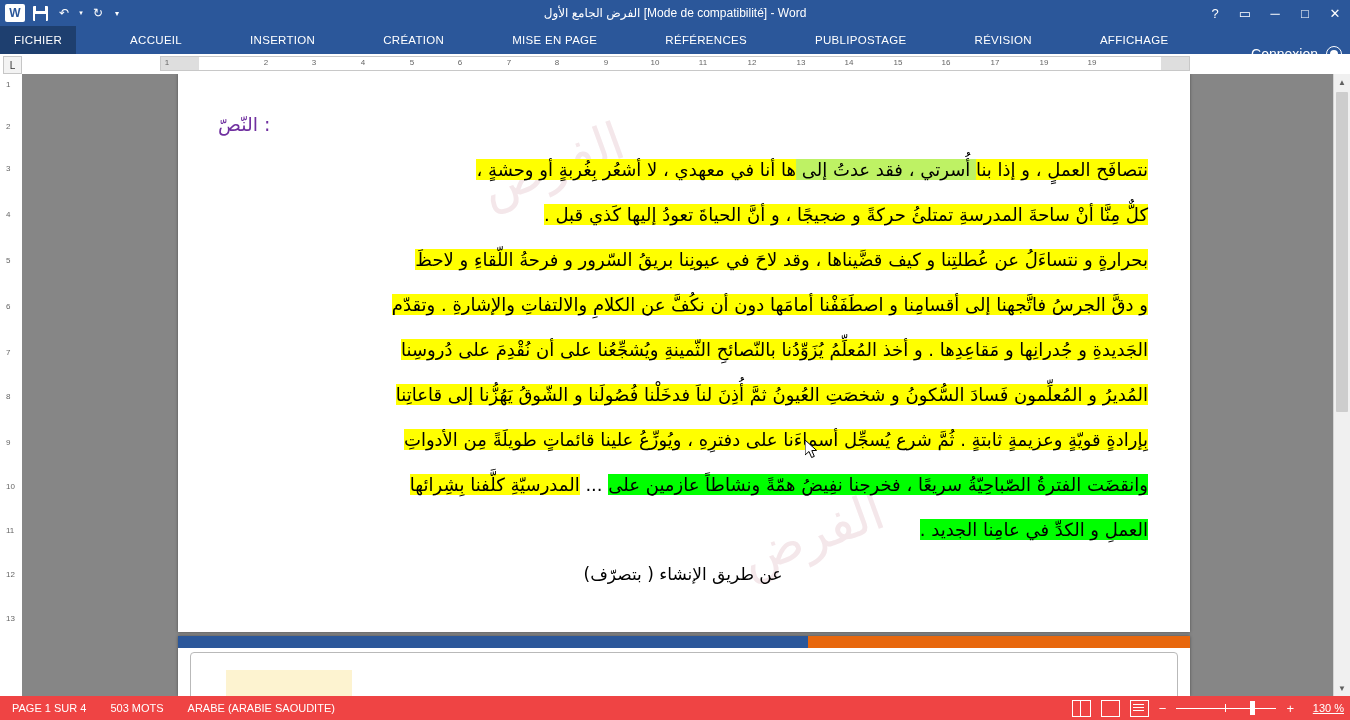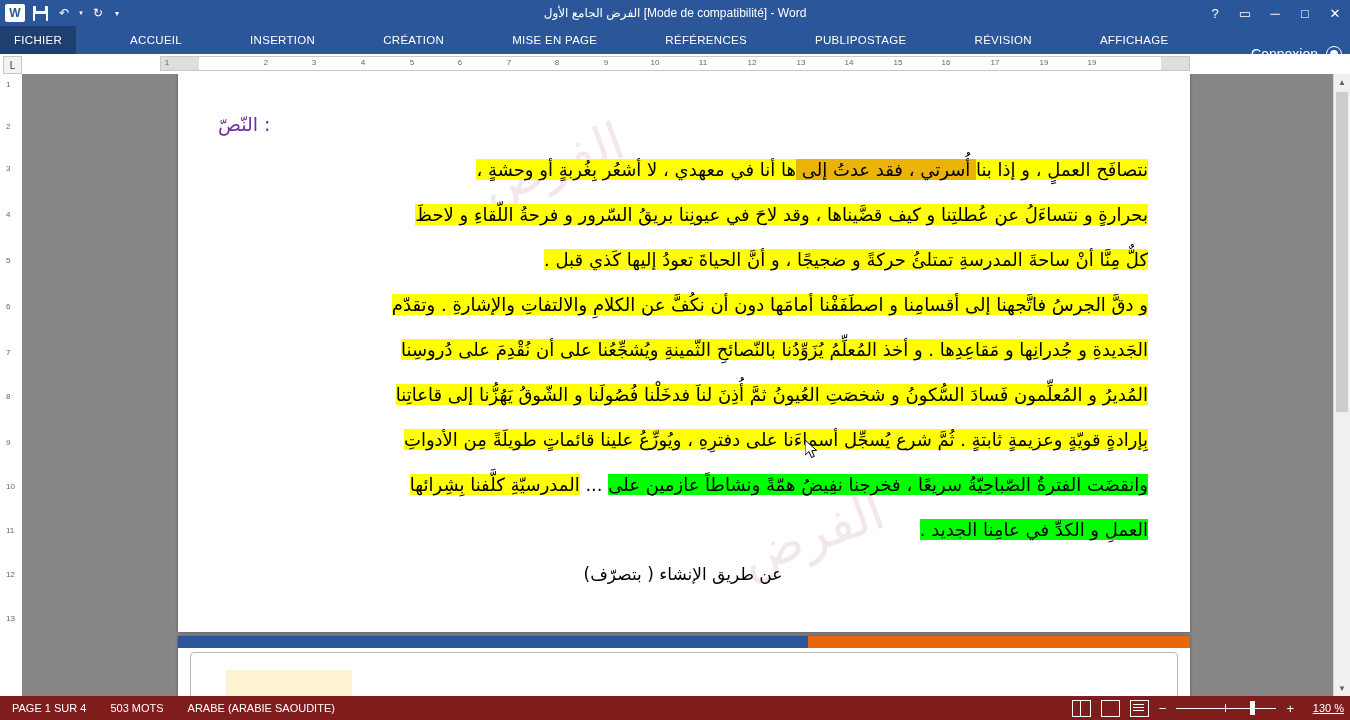--- a/index.html
+++ b/index.html
@@ -165,21 +165,21 @@
   }
   .ln {
     font-family: "DejaVu Sans", "Liberation Sans", sans-serif;
     font-size: 18px;
     line-height: 45px;
     color: #000000;
     white-space: nowrap;
     margin: 0;
   }
   .hl-y { background: #ffff00; margin-top: 20px; }
-  .hl-c { background: #eab308; }
+  .hl-c { background: #bef264; }
   .hl-g { background: #00ff00; }
   .title-ar {
     color: #7030a0;
     font-family: "DejaVu Sans", "Liberation Sans", sans-serif;
     font-size: 19px;
     line-height: 45px;
     text-align: left;
     direction: ltr;
     margin: 0;
   }
@@ -244,21 +244,21 @@
     display: flex; align-items: center; justify-content: center;
     font-size: 8px; color: #606060;
   }
   .vscroll .arrow.up { top: 0; }
   .vscroll .arrow.dn { bottom: 0; }
 
   
   .statusbar {
     position: absolute; left: 0; bottom: 0;
     width: 1350px; height: 24px;
-    background: #7f1d1d; color: #ffffff;
+    background: #ef4444; color: #ffffff;
     font-size: 11px;
     direction: ltr;
   }
   .status-left {
     position: absolute; left: 0; top: 0; height: 24px;
     display: flex; align-items: center;
   }
   .status-left span { padding: 0 12px; white-space: nowrap; }
   .status-right {
     position: absolute; right: 6px; top: 0; height: 24px;
@@ -403,25 +403,25 @@
 
       <div class="doc">
 
         <p class="title-ar">النّصّ :</p>
 
         <p class="ln">
           <span class="hl-y">نتصافَح</span><span class="hl-y"> العملٍ </span><span class="hl-y">، و إذا بنا</span><span class="hl-c"> أُسرتي ، فقد عدتُ إلى </span><span class="hl-y">ها أنا في معهدي ، لا أشعُر بِغُربةٍ أو وحشةٍ ،</span>
         </p>
 
         <p class="ln">
+          <span class="hl-y">كلٌّ مِنَّا أنْ ساحةَ المدرسةِ تمتلئُ حركةً و ضجيجًا ، و أنَّ الحياةَ تعودُ إليها كَذي قبل .</span>
+        </p>
+
+        <p class="ln">
           <span class="hl-y">بحرارةٍ و نتساءَلُ عن عُطلتِنا و كيف قضَّيناها ، وقد لاحَ في عيونِنا بريقُ السّرور و فرحةُ اللّقاءِ و لاحظَ</span>
-        </p>
-
-        <p class="ln">
-          <span class="hl-y">كلٌّ مِنَّا أنْ ساحةَ المدرسةِ تمتلئُ حركةً و ضجيجًا ، و أنَّ الحياةَ تعودُ إليها كَذي قبل .</span>
         </p>
 
         <p class="ln">
           <span class="hl-y">و دقَّ الجرسُ فاتَّجهنا إلى أقسامِنا و اصطَفَفْنا أمامَها دون أن نكُفَّ عن الكلامِ والالتفاتِ والإشارةِ . وتقدّم</span>
         </p>
 
         <p class="ln">
           <span class="hl-y">الجَديدةِ و جُدرانِها و مَقاعِدِها . و أخذ المُعلِّمُ يُزَوِّدُنا بالنّصائحِ الثّمينةِ ويُشجِّعُنا على أن نُقْدِمَ على دُروسِنا</span>
         </p>
 

